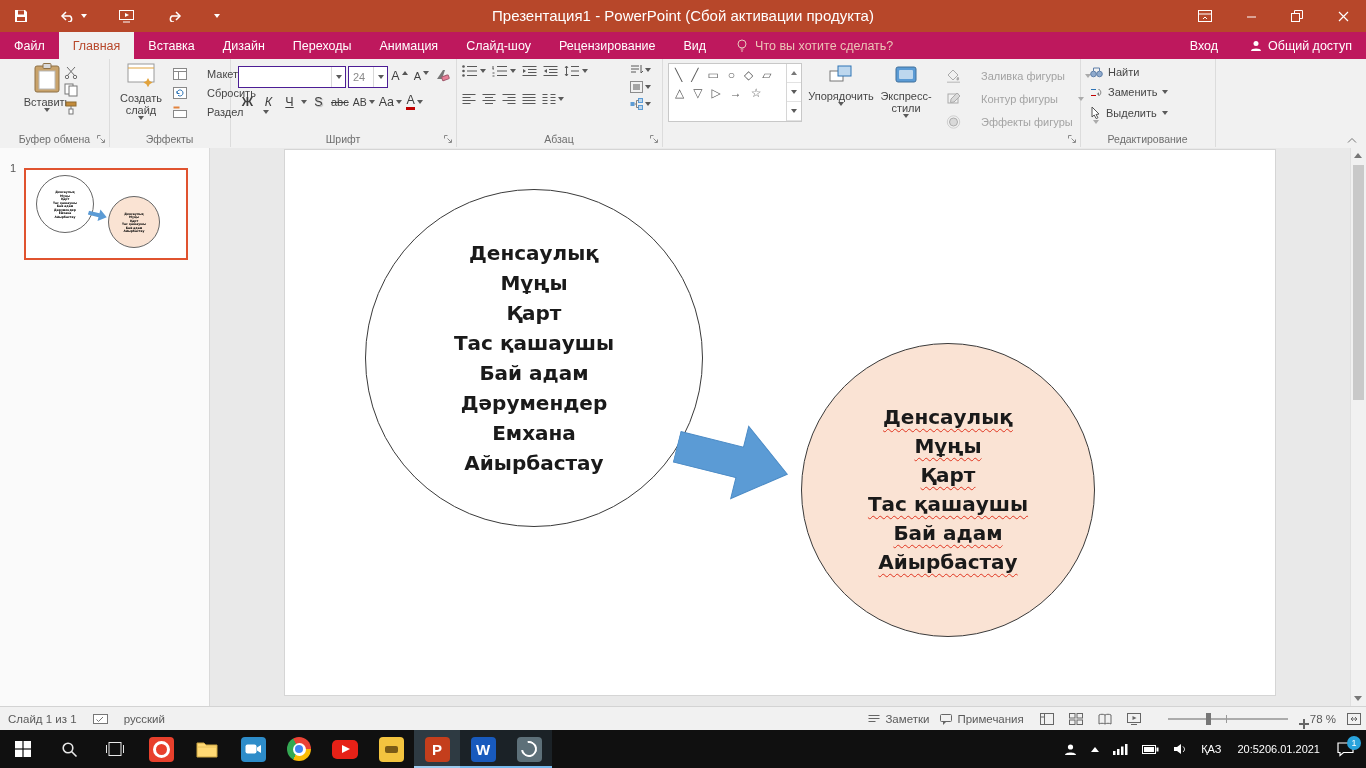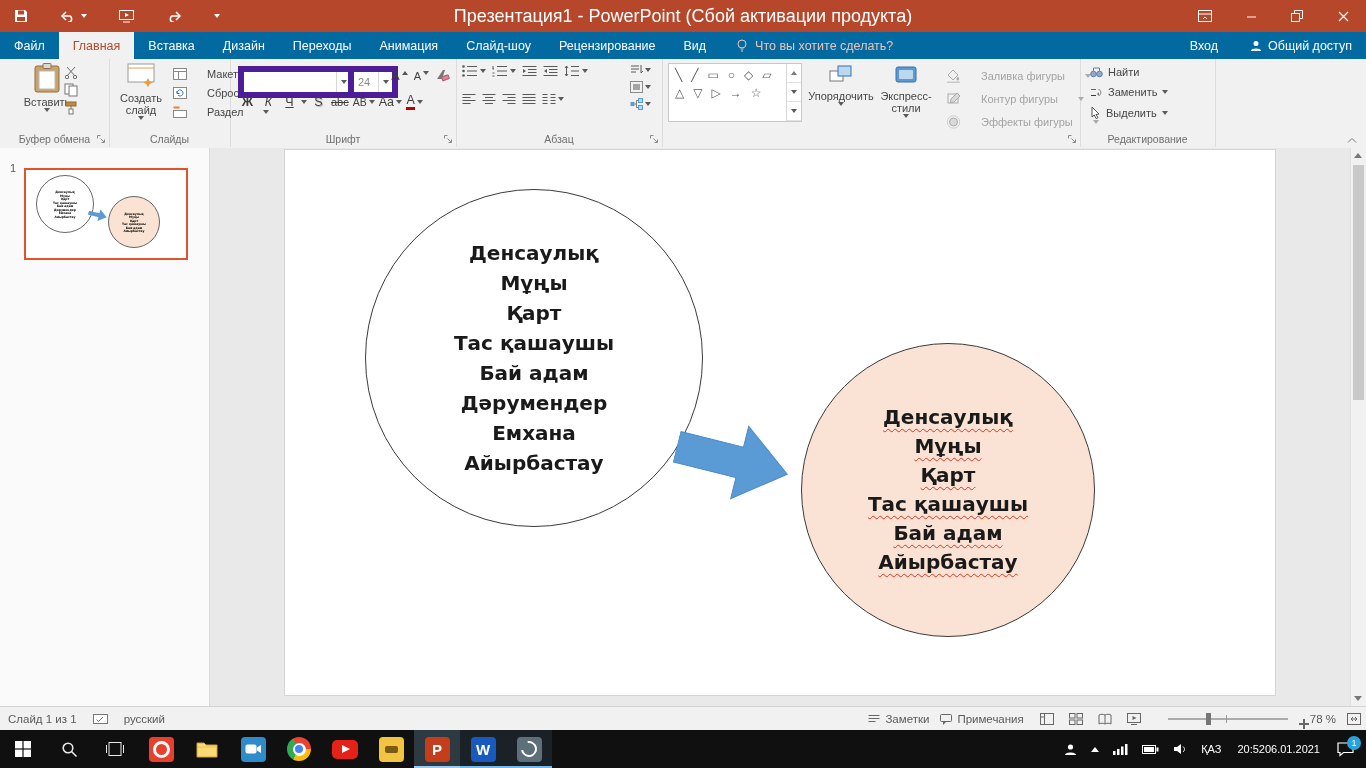--- a/index.html
+++ b/index.html
@@ -6,43 +6,43 @@
   body{width:1366px;height:768px;overflow:hidden;font-family:"Liberation Sans",sans-serif;background:#fff;}
   .app{position:relative;width:1366px;height:768px;background:#E9E9E9;}
   svg{display:block;}
 
   
   .titlebar{position:absolute;left:0;top:0;width:100%;height:32px;background:#B7472A;}
   .qat{position:absolute;left:14px;top:0;height:32px;display:flex;align-items:center;gap:32px;}
   .qbtn{display:flex;align-items:center;gap:5px;}
   .car{width:0;height:0;border-left:3.5px solid transparent;border-right:3.5px solid transparent;border-top:4px solid #5A5A5A;}
   .car.w{border-top-color:#fff;}
-  .wtitle{position:absolute;left:300px;right:300px;top:0;height:32px;line-height:32px;text-align:center;color:#fff;font-size:18px;white-space:nowrap;overflow:hidden;}
+  .wtitle{position:absolute;left:300px;right:300px;top:0;height:32px;line-height:32px;text-align:center;color:#fff;font-size:15px;white-space:nowrap;overflow:hidden;}
   .wincontrols{position:absolute;right:0;top:0;height:32px;display:flex;}
   .wc{width:46px;height:32px;display:flex;align-items:center;justify-content:center;}
 
   
-  .tabsbar{position:absolute;left:0;top:32px;width:100%;height:27px;background:#0369a1;display:flex;align-items:stretch;font-size:12.5px;color:#fff;}
+  .tabsbar{position:absolute;left:0;top:32px;width:100%;height:27px;background:#be185d;display:flex;align-items:stretch;font-size:12.5px;color:#fff;}
   .tab{padding:0 14px;display:flex;align-items:center;white-space:nowrap;}
   .tab.active{background:#F1F1F1;color:#B7472A;}
   .tellme{display:flex;align-items:center;gap:7px;padding:0 16px;color:#ECC5B8;white-space:nowrap;}
   .tabs-spacer{flex:1;}
   .signin{display:flex;align-items:center;padding:0 18px;white-space:nowrap;}
   .share{display:flex;align-items:center;gap:6px;padding:0 14px;white-space:nowrap;}
 
   
   .ribbon{position:absolute;left:0;top:59px;width:100%;height:89px;background:#F1F1F1;border-bottom:1px solid #C6C6C6;}
   .rgroup{position:absolute;top:0;height:88px;border-right:1px solid #DCDCDC;}
   .glabel{position:absolute;bottom:2px;left:0;width:100%;text-align:center;font-size:10.5px;color:#6E6E6E;}
   .launch{position:absolute;right:3px;bottom:3px;}
   .rsmall{display:flex;align-items:center;gap:20px;font-size:11px;color:#464646;height:19px;padding:0 2px;white-space:nowrap;}
   .rsmall.dis{color:#A3A3A3;}
   .bigbtn{position:absolute;display:flex;flex-direction:column;align-items:center;font-size:11px;color:#464646;text-align:center;}
   .bigbtn .lbl{margin-top:3px;line-height:12px;}
-  .combo{position:absolute;height:20px;background:#fff;border:6px solid #4c1d95;display:flex;align-items:center;font-size:11px;color:#8a8a8a;}
+  .combo{position:absolute;height:20px;background:#fff;border:1px solid #4c1d95;display:flex;align-items:center;font-size:11px;color:#8a8a8a;}
   .combo .cval{flex:1;padding:0 4px;}
   .combo .cbtn{width:13px;height:100%;display:flex;align-items:center;justify-content:center;border-left:1px solid #D8D8D8;}
   .fbtn{min-width:17px;height:20px;display:flex;align-items:center;justify-content:center;font-size:12.5px;color:#3F3F3F;gap:2px;padding:0 1px;}
   .fontrow2{position:absolute;left:8px;top:33px;display:flex;align-items:center;gap:2px;}
   .pararow{position:absolute;display:flex;align-items:center;gap:6px;}
   .icbtn{display:flex;align-items:center;gap:2px;}
   .gallery{position:absolute;left:6px;top:4px;width:132px;height:57px;background:#fff;border:1px solid #C8C8C8;}
   .gal-row{display:flex;gap:9px;padding:4px 6px 0 6px;font-size:12px;color:#5A5A5A;}
   .gal-scroll{position:absolute;right:0;top:0;width:14px;height:100%;border-left:1px solid #D6D6D6;display:flex;flex-direction:column;}
   .gal-scroll span{flex:1;display:flex;align-items:center;justify-content:center;border-bottom:1px solid #E2E2E2;}
@@ -284,21 +284,21 @@
           </span>
         <span class="rsmall">
             <svg width="14" height="12">
               <rect x="0.5" y="4.5" width="13" height="7" fill="#fff" stroke="#888"></rect>
               <path d="M0.5 1.5h6" stroke="#E2833D" stroke-width="2"></path>
             </svg>
             <span>Раздел</span>
             <i class="car"></i>
           </span>
       </div>
-      <span class="glabel">Слайды</span>
+      <span class="glabel">Эффекты</span>
     </div>
 
     <div class="rgroup" style="left:230px;width:226px;">
       <div class="combo" style="left:8px;top:7px;width:106px;">
         <span class="cval"></span>
         <span class="cbtn">
             <i class="car"></i>
           </span>
       </div>
       <div class="combo" style="left:118px;top:7px;width:38px;">

